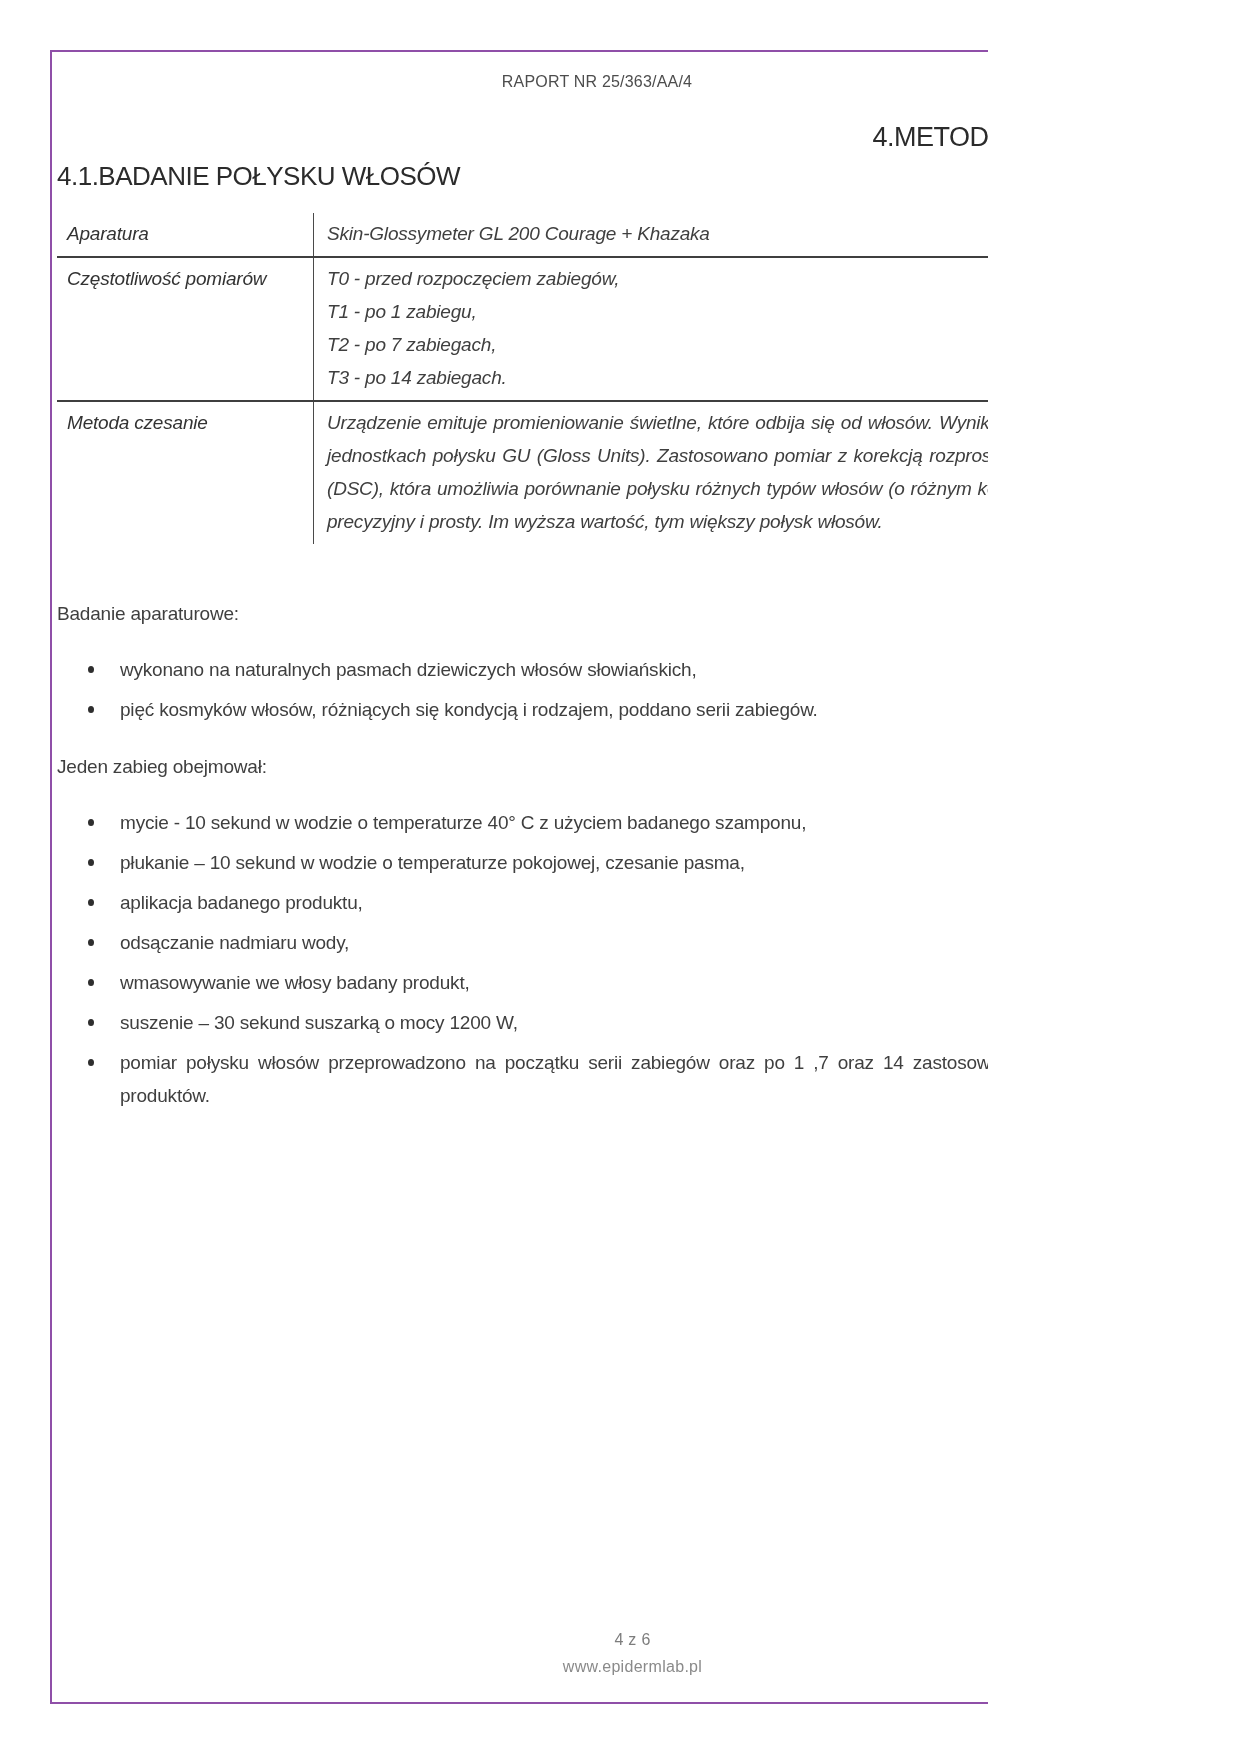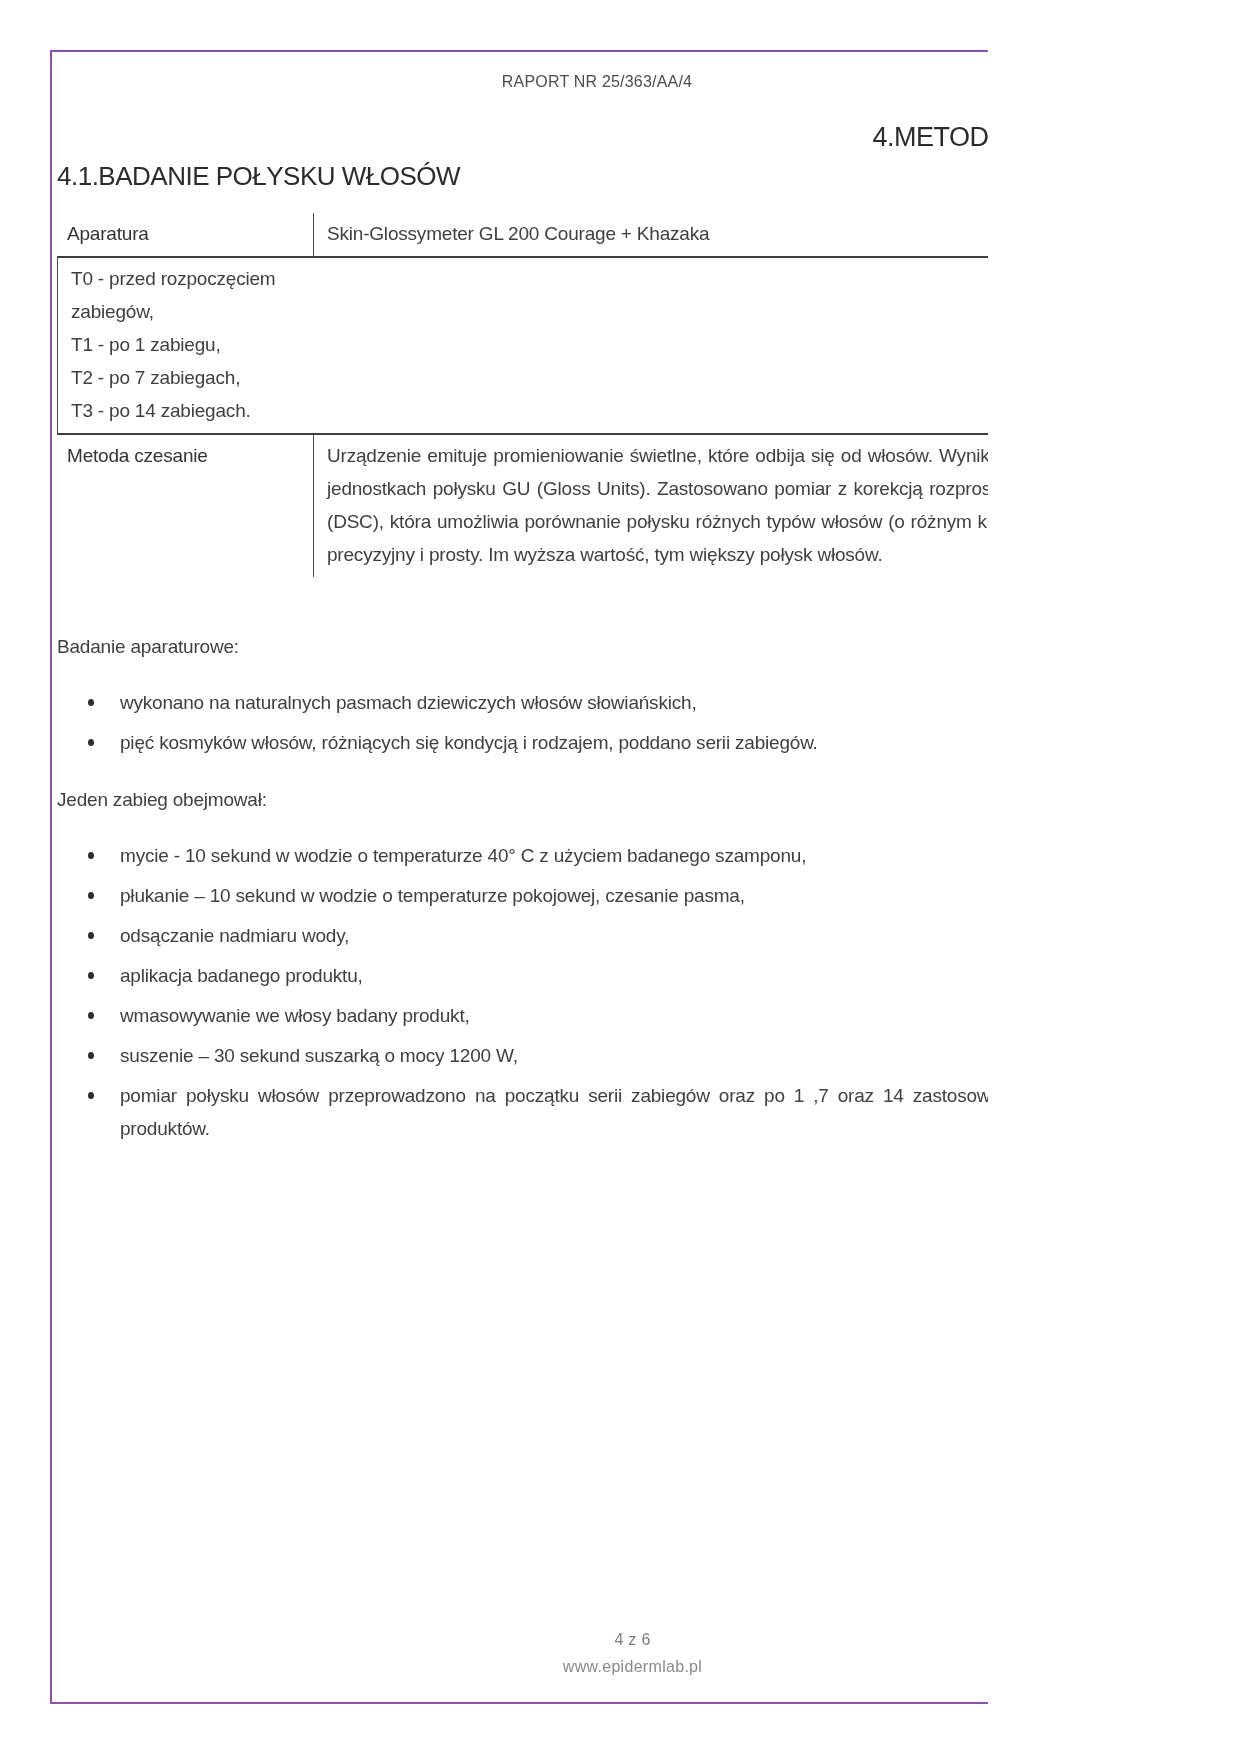--- a/index.html
+++ b/index.html
@@ -53,20 +53,21 @@
     font-size: 26px;
     font-weight: normal;
     color: #2b2b2b;
     letter-spacing: -0.5px;
     line-height: 34px;
   }
   
   .method-table {
     margin-top: 20px;
     width: 1078px;
+    font-style: italic;
   }
   .trow {
     display: grid;
     grid-template-columns: 256px 1fr;
   }
   .trow + .trow { border-top: 2px solid #3f3f3f; }
   .tlabel {
     padding: 4px 8px 6px 10px;
     font-size: 19px;
     color: #333333;
@@ -153,20 +154,21 @@
       <div class="method-table">
 
         <div class="trow">
           <div class="tlabel">Aparatura</div>
           <div class="tvalue">
             <p>Skin-Glossymeter GL 200 Courage + Khazaka</p>
           </div>
         </div>
 
         <div class="trow">
+          <div class="tlabel">Częstotliwość pomiarów</div>
           <div class="tvalue">
             <p>T0 - przed rozpoczęciem zabiegów,</p>
             <p>T1 - po 1 zabiegu,</p>
             <p>T2 - po 7 zabiegach,</p>
             <p>T3 - po 14 zabiegach.</p>
           </div>
         </div>
 
         <div class="trow">
           <div class="tlabel">Metoda czesanie</div>
@@ -196,25 +198,25 @@
         <li>
           <span class="bullet-dot"></span>
           <span class="li-text">mycie - 10 sekund w wodzie o temperaturze 40°  C z użyciem badanego szamponu,</span>
         </li>
         <li>
           <span class="bullet-dot"></span>
           <span class="li-text">płukanie – 10 sekund w wodzie o temperaturze pokojowej, czesanie pasma,</span>
         </li>
         <li>
           <span class="bullet-dot"></span>
+          <span class="li-text">aplikacja badanego produktu,</span>
+        </li>
+        <li>
+          <span class="bullet-dot"></span>
           <span class="li-text">odsączanie nadmiaru wody,</span>
-        </li>
-        <li>
-          <span class="bullet-dot"></span>
-          <span class="li-text">aplikacja badanego produktu,</span>
         </li>
         <li>
           <span class="bullet-dot"></span>
           <span class="li-text">wmasowywanie we włosy badany produkt,</span>
         </li>
         <li>
           <span class="bullet-dot"></span>
           <span class="li-text">suszenie – 30 sekund suszarką o mocy 1200 W,</span>
         </li>
         <li>

